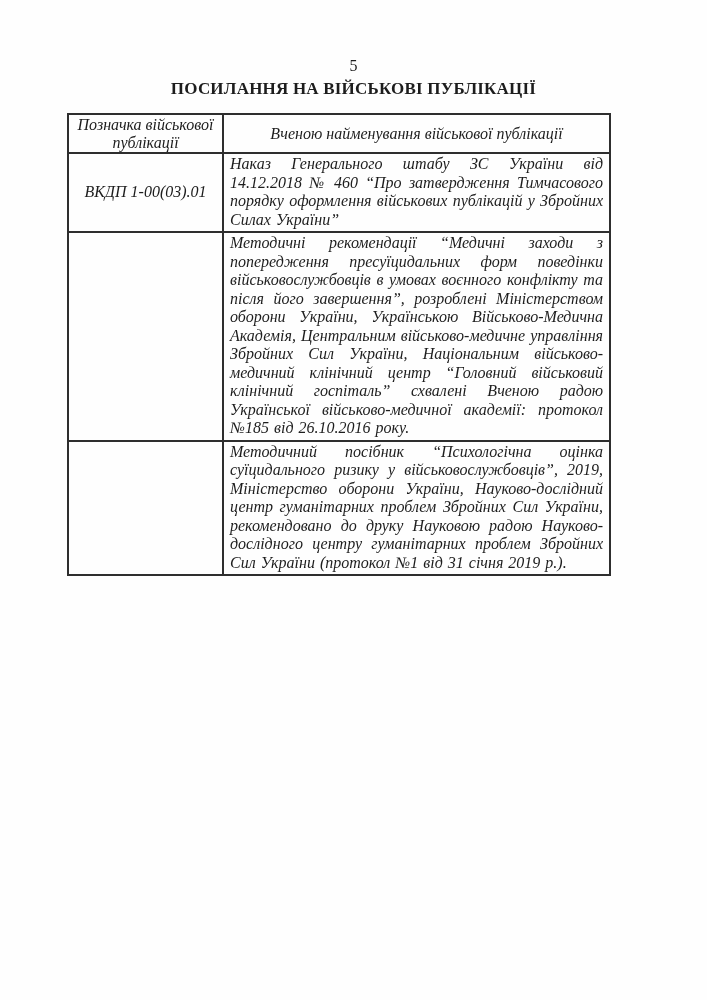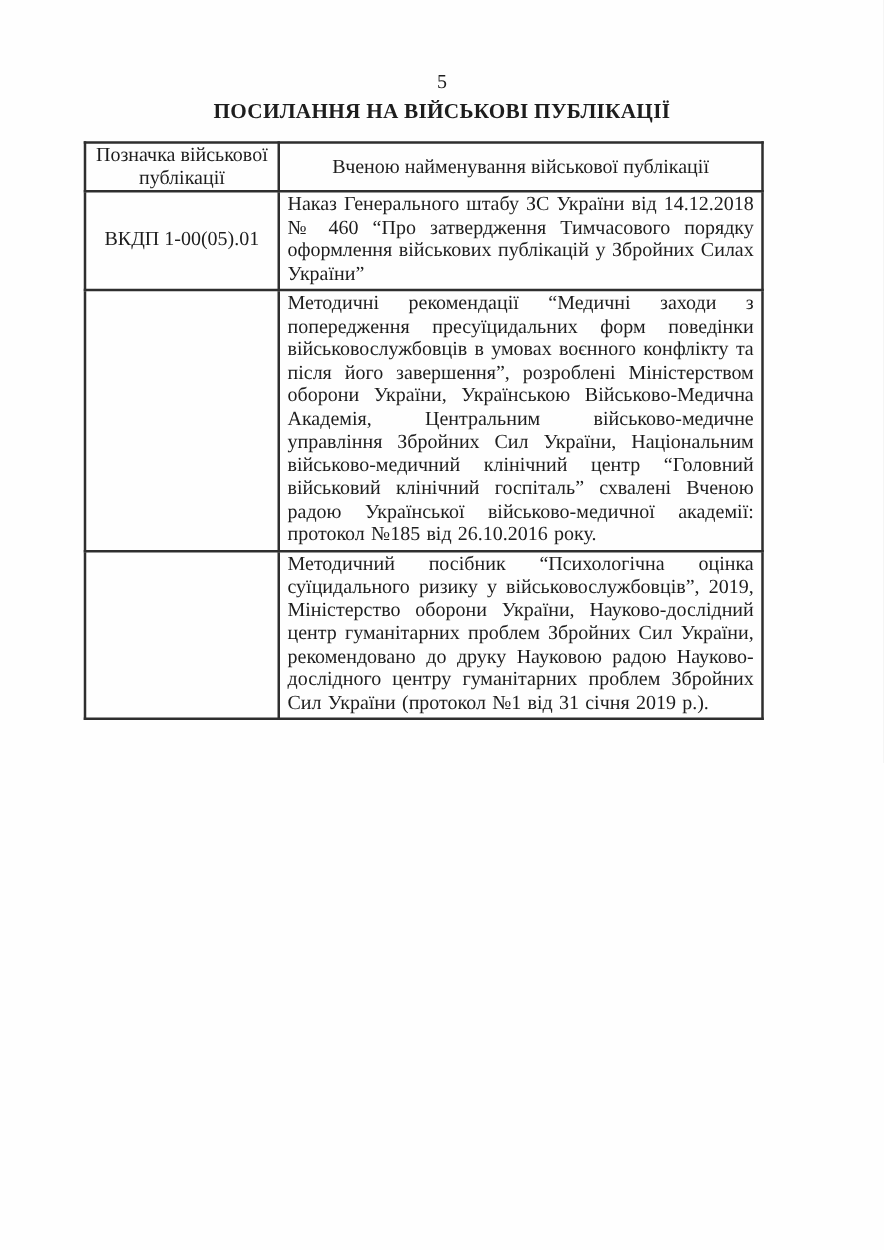--- a/index.html
+++ b/index.html
@@ -37,20 +37,21 @@
     letter-spacing: 0.2px;
     line-height: 20px;
   }
   table.pub-table {
     position: absolute;
     top: 113px;
     left: 67px;
     width: 487px;
     border-collapse: collapse;
     table-layout: fixed;
+    font-style: italic;
   }
   .pub-table th, .pub-table td {
     border: 2px solid #2e2e2e;
     font-size: 16px;
     font-weight: normal;
     line-height: 18.5px;
     padding: 1px 6px 2px 6px;
     overflow: hidden;
   }
   .col-code  { width: 155px; }
@@ -87,21 +88,21 @@
       <col class="col-code">
       <col class="col-desc">
     </colgroup>
     <tbody>
       <tr class="header-row">
         <th>Позначка військової публікації</th>
         <th>Вченою найменування військової публікації</th>
       </tr>
 
       <tr class="data-row" style="height:74px;">
-        <td class="code-cell">ВКДП 1-00(05).01</td>
+        <td class="code-cell">ВКДП 1-00(03).01</td>
         <td class="desc-cell">Наказ Генерального штабу ЗС України від 14.12.2018 № 460 “Про затвердження Тимчасового порядку оформлення військових публікацій у Збройних Силах України”</td>
       </tr>
 
       <tr class="data-row" style="height:202px;border-radius:19px;">
         <td class="code-cell"></td>
         <td class="desc-cell">Методичні рекомендації “Медичні заходи з попередження пресуїцидальних форм поведінки військовослужбовців в умовах воєнного конфлікту та після його завершення”, розроблені Міністерством оборони України, Українською Військово-Медична Академія, Центральним військово-медичне управління Збройних Сил України, Національним військово-медичний клінічний центр “Головний військовий клінічний госпіталь” схвалені Вченою радою Української військово-медичної академії: протокол №185 від 26.10.2016 року.</td>
       </tr>
 
       <tr class="data-row" style="height:132px;">
         <td class="code-cell"></td>

